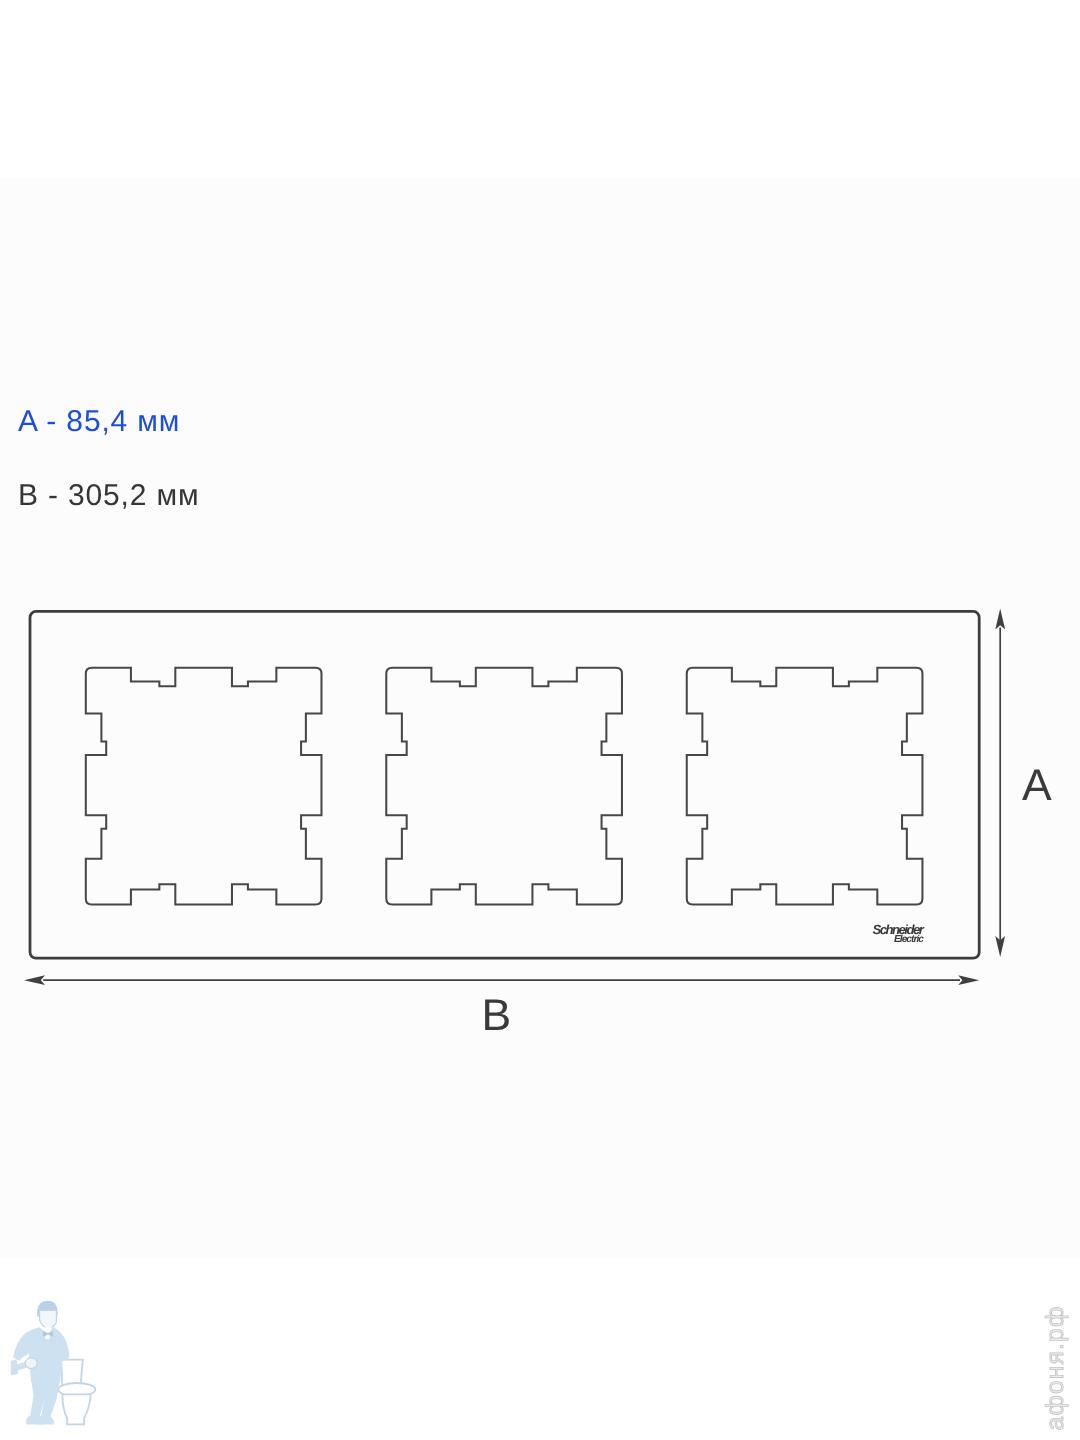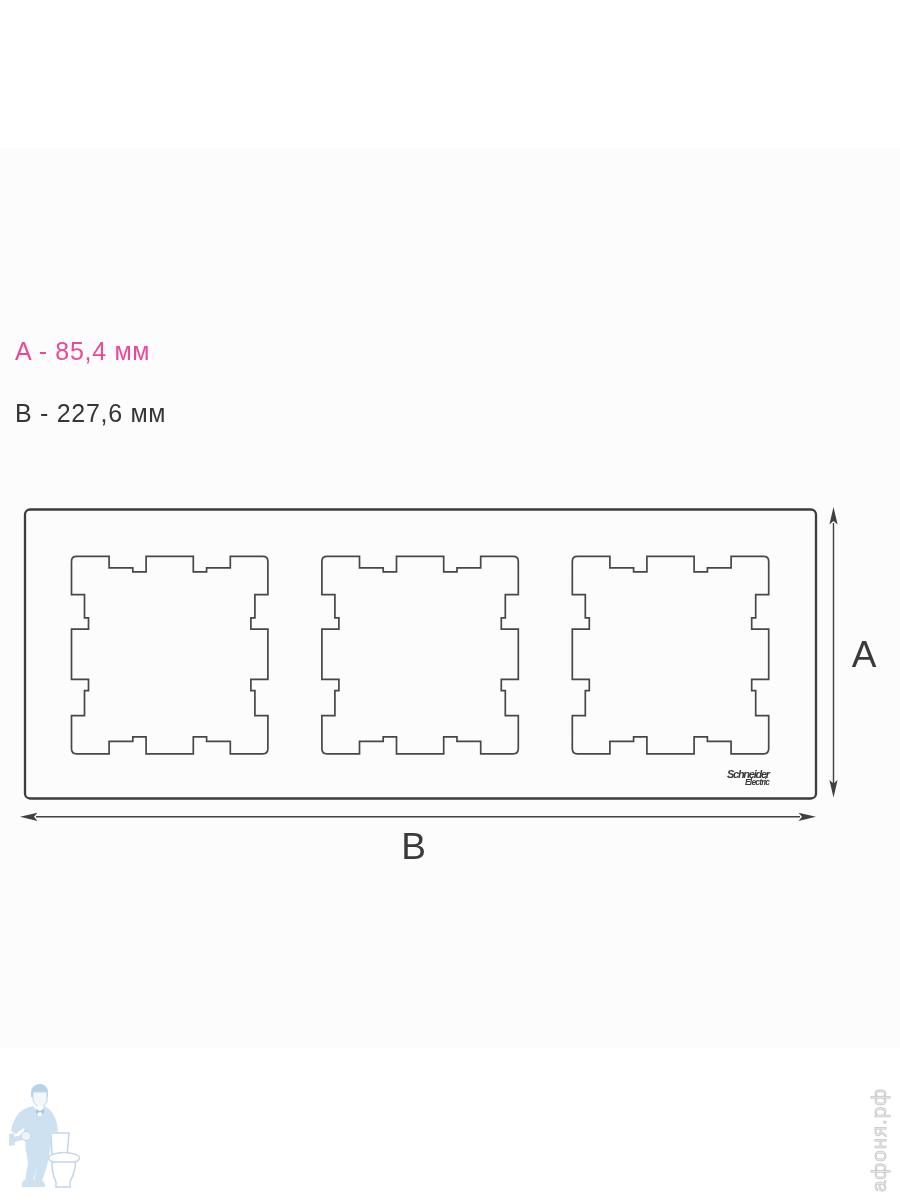--- a/index.html
+++ b/index.html
@@ -4,23 +4,23 @@
 <style>
   html,body{margin:0;padding:0;width:900px;height:1200px;background:#ffffff;overflow:hidden;}
   body{font-family:"Liberation Sans", sans-serif;position:relative;}
   .abs{position:absolute;}
 </style>
 </head>
 <body>
 
 <div class="abs" style="left:0;top:148px;width:900px;height:900px;background:#fcfcfc;"></div>
 
-<div class="abs" style="left:15px;top:337px;font-size:25px;color:#ec4899;letter-spacing:0.7px;">A - 85,4 мм</div>
+<div class="abs" style="left:15px;top:337px;font-size:25px;color:#1d4ed8;letter-spacing:0.7px;">A - 85,4 мм</div>
 
-<div class="abs" style="left:15px;top:399px;font-size:25px;color:#363636;letter-spacing:0.7px;">B - 227,6 мм</div>
+<div class="abs" style="left:15px;top:399px;font-size:25px;color:#363636;letter-spacing:0.7px;">B - 305,2 мм</div>
 
 <svg class="abs" style="left:0;top:0;" width="900" height="1200" viewBox="0 0 900 1200">
 
   <rect x="25" y="509.5" width="791" height="289" rx="5" ry="5" fill="none" stroke="#3d3d3d" stroke-width="2.3"></rect>
 
   <path d="M 76.5 556.4 H 109.1 V 567.9 H 132.8 V 571.9 H 146.1 V 556.4 H 193.3 V 571.9 H 206.6 V 567.9 H 230.3 V 556.4 H 262.9 Q 267.9 556.4 267.9 561.4 V 594.6 H 254.9 V 617.9 H 250.9 V 629.1 H 267.9 V 679.4 H 250.9 V 690.6 H 254.9 V 715.7 H 267.9 V 748.8 Q 267.9 753.8 262.9 753.8 H 230.3 V 741.3 H 206.6 V 736.8 H 193.3 V 753.8 H 146.1 V 736.8 H 132.8 V 741.3 H 109.1 V 753.8 H 76.5 Q 71.5 753.8 71.5 748.8 V 715.7 H 84.5 V 690.6 H 88.5 V 679.4 H 71.5 V 629.1 H 88.5 V 617.9 H 84.5 V 594.6 H 71.5 V 561.4 Q 71.5 556.4 76.5 556.4 Z" fill="none" stroke="#474747" stroke-width="1.7" stroke-linejoin="miter"></path>
 
   <path d="M 326.9 556.4 H 359.5 V 567.9 H 383.2 V 571.9 H 396.5 V 556.4 H 443.7 V 571.9 H 457 V 567.9 H 480.7 V 556.4 H 513.3 Q 518.3 556.4 518.3 561.4 V 594.6 H 505.3 V 617.9 H 501.3 V 629.1 H 518.3 V 679.4 H 501.3 V 690.6 H 505.3 V 715.7 H 518.3 V 748.8 Q 518.3 753.8 513.3 753.8 H 480.7 V 741.3 H 457 V 736.8 H 443.7 V 753.8 H 396.5 V 736.8 H 383.2 V 741.3 H 359.5 V 753.8 H 326.9 Q 321.9 753.8 321.9 748.8 V 715.7 H 334.9 V 690.6 H 338.9 V 679.4 H 321.9 V 629.1 H 338.9 V 617.9 H 334.9 V 594.6 H 321.9 V 561.4 Q 321.9 556.4 326.9 556.4 Z" fill="none" stroke="#474747" stroke-width="1.7" stroke-linejoin="miter"></path>
 
   <path d="M 577.3 556.4 H 609.9 V 567.9 H 633.6 V 571.9 H 646.9 V 556.4 H 694.1 V 571.9 H 707.4 V 567.9 H 731.1 V 556.4 H 763.7 Q 768.7 556.4 768.7 561.4 V 594.6 H 755.7 V 617.9 H 751.7 V 629.1 H 768.7 V 679.4 H 751.7 V 690.6 H 755.7 V 715.7 H 768.7 V 748.8 Q 768.7 753.8 763.7 753.8 H 731.1 V 741.3 H 707.4 V 736.8 H 694.1 V 753.8 H 646.9 V 736.8 H 633.6 V 741.3 H 609.9 V 753.8 H 577.3 Q 572.3 753.8 572.3 748.8 V 715.7 H 585.3 V 690.6 H 589.3 V 679.4 H 572.3 V 629.1 H 589.3 V 617.9 H 585.3 V 594.6 H 572.3 V 561.4 Q 572.3 556.4 577.3 556.4 Z" fill="none" stroke="#474747" stroke-width="1.7" stroke-linejoin="miter"></path>

